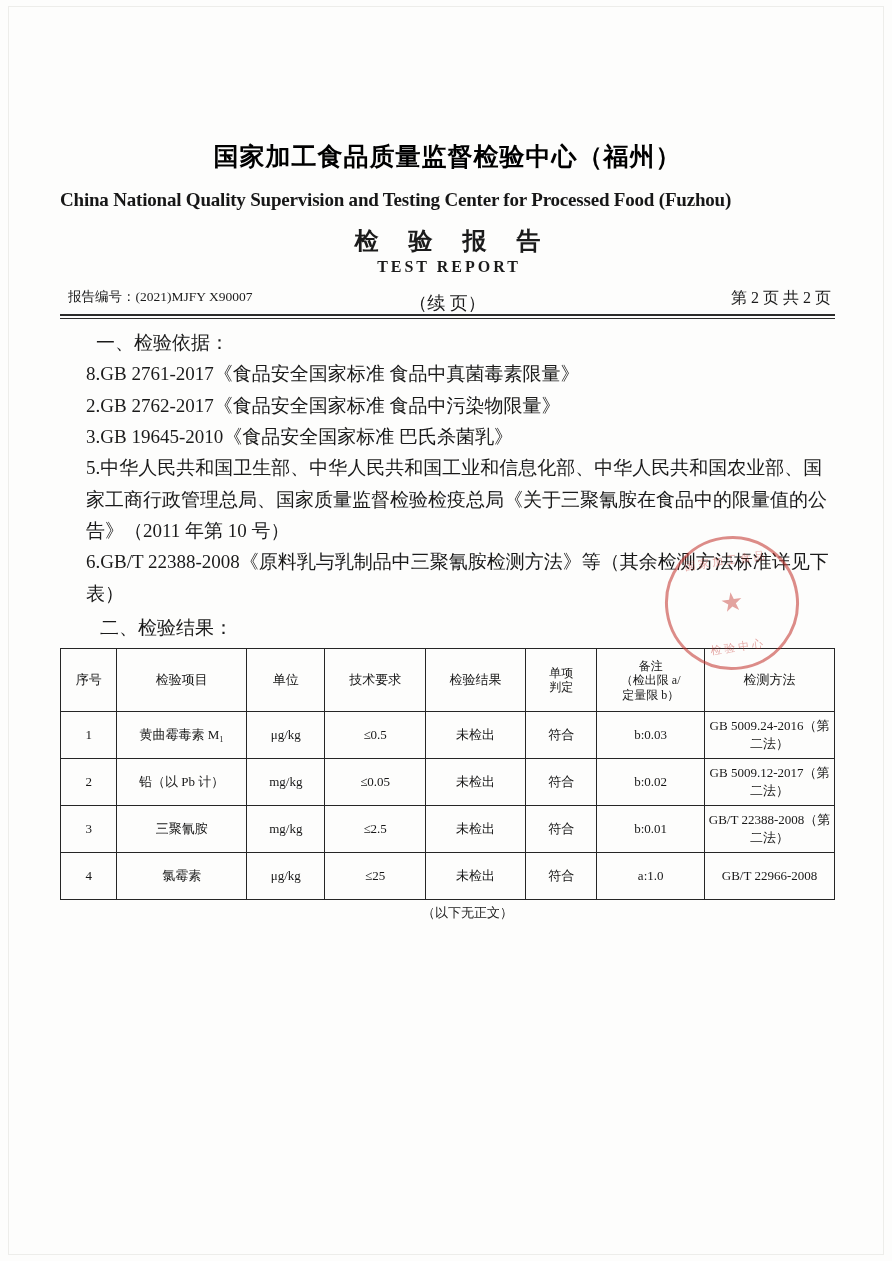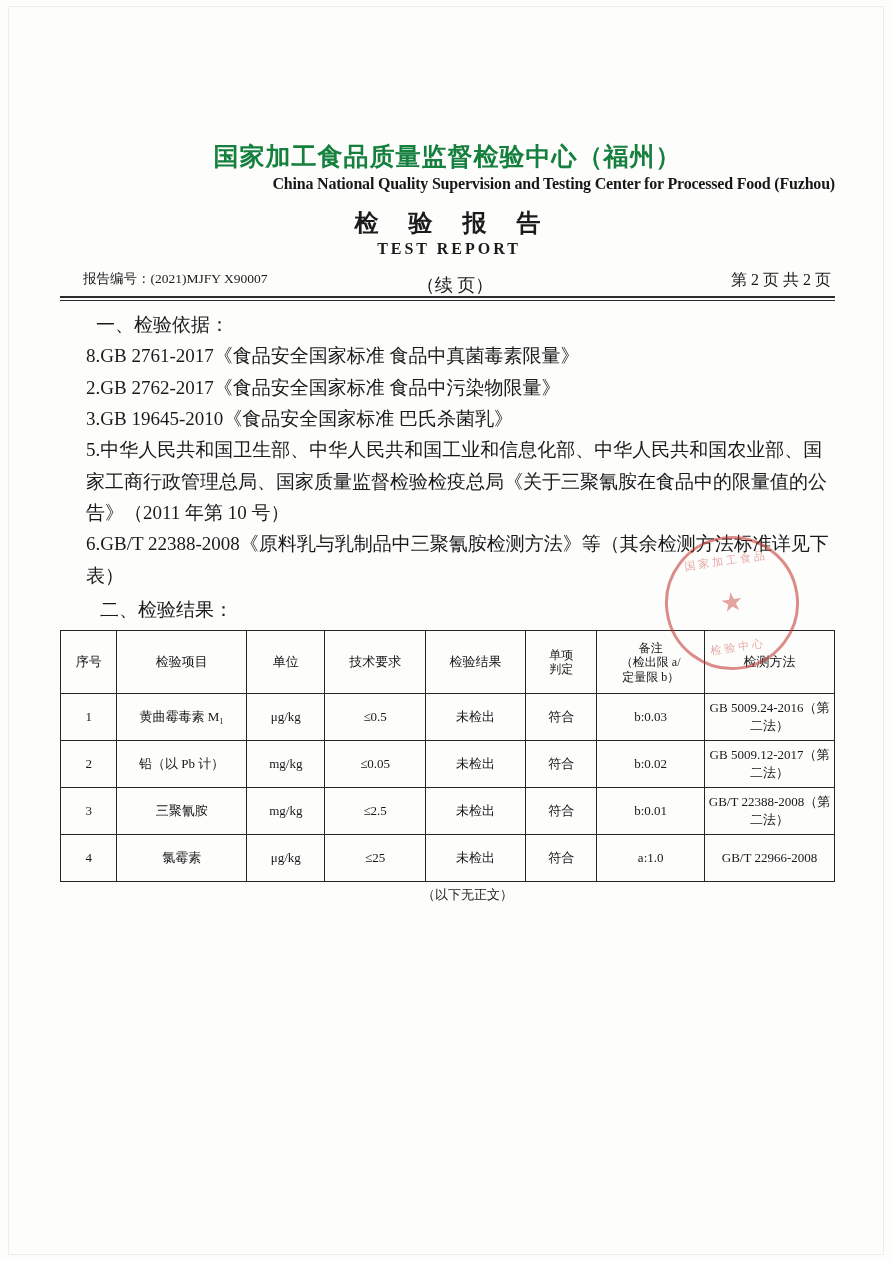--- a/index.html
+++ b/index.html
@@ -34,29 +34,29 @@
     left: 60px;
     top: 140px;
     width: 775px;
   }
 
   .title-cn {
     text-align: center;
     font-size: 25px;
     font-weight: bold;
     letter-spacing: 1px;
-    color: #15803d;
+    color: #000000;
     font-family: "Liberation Serif", "DejaVu Serif", serif;
   }
   .title-en {
-    text-align: right;
-    font-size: 16px;
+    text-align: left;
+    font-size: 19px;
     font-weight: bold;
     letter-spacing: -0.2px;
-    margin-top: 2px;
+    margin-top: 16px;
     color: #171717;
   }
   .report-cn {
     text-align: center;
     font-size: 24px;
     font-weight: bold;
     letter-spacing: 12px;
     margin-top: 14px;
     text-indent: 12px;
   }
@@ -67,21 +67,20 @@
     letter-spacing: 3px;
     margin-top: 1px;
     text-indent: 3px;
   }
 
   .meta-row {
     position: relative;
     margin-top: 12px;
     height: 20px;
     font-size: 13.5px;
-    margin-left: 15px;
   }
   .meta-left {
     position: absolute;
     left: 8px;
     top: 0;
     white-space: pre;
   }
   .meta-center {
     position: absolute;
     left: 50%;

